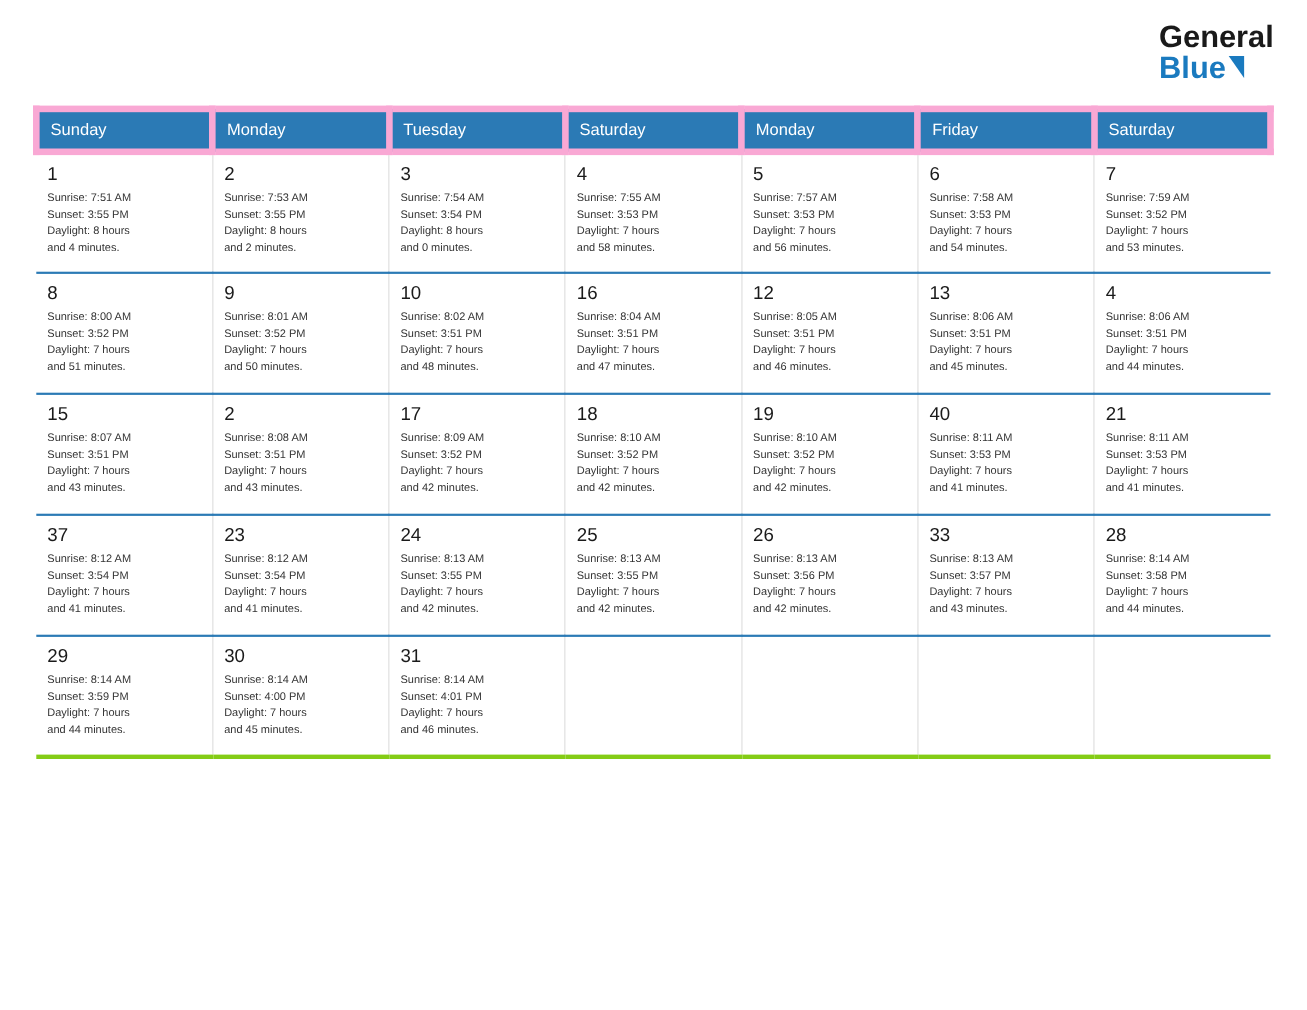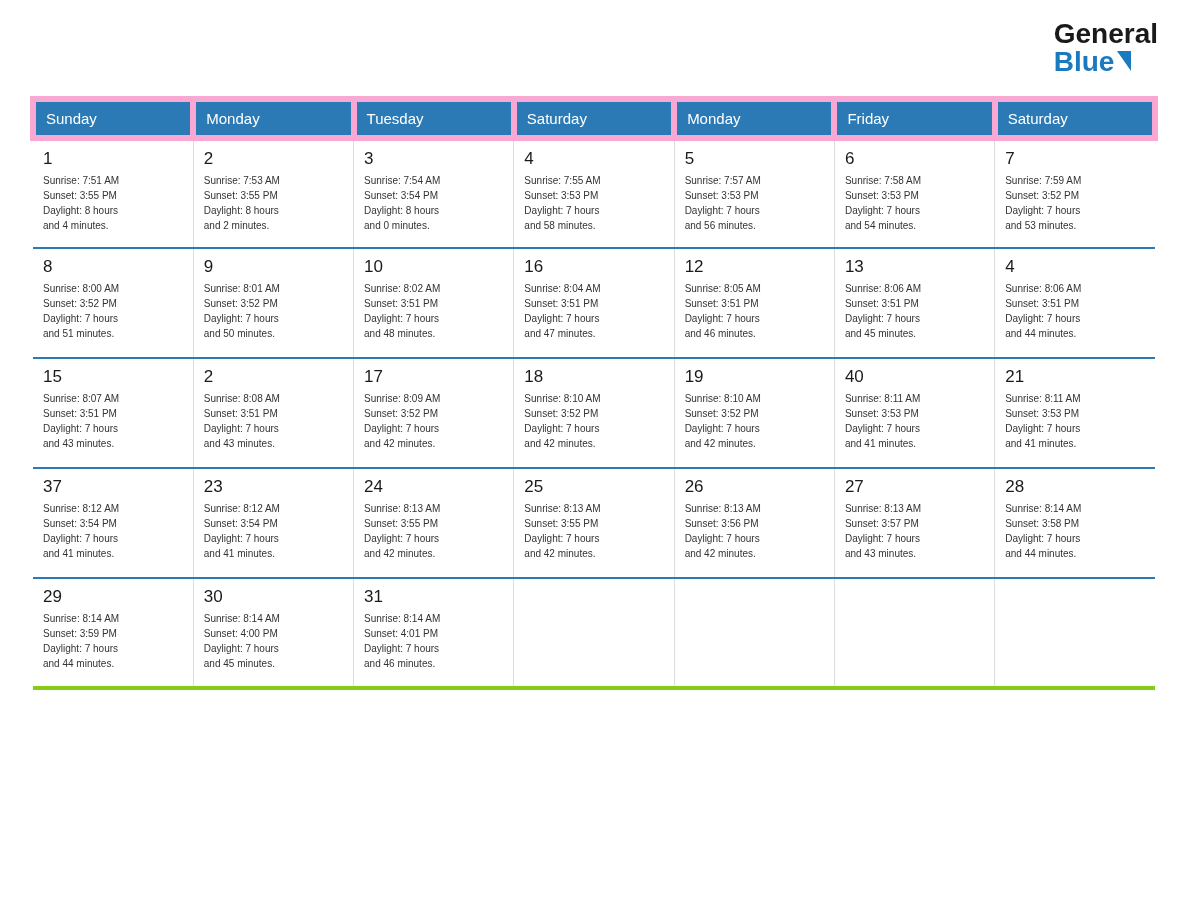--- a/index.html
+++ b/index.html
@@ -240,21 +240,21 @@
         </td>
         <td>
           <span class="day-number">25</span>
 <div class="day-info">Sunrise: 8:13 AM<br>Sunset: 3:55 PM<br>Daylight: 7 hours<br>and 42 minutes.</div>
         </td>
         <td>
           <span class="day-number">26</span>
 <div class="day-info">Sunrise: 8:13 AM<br>Sunset: 3:56 PM<br>Daylight: 7 hours<br>and 42 minutes.</div>
         </td>
         <td>
-          <span class="day-number">27</span>
+          <span class="day-number">33</span>
 <div class="day-info">Sunrise: 8:13 AM<br>Sunset: 3:57 PM<br>Daylight: 7 hours<br>and 43 minutes.</div>
         </td>
         <td>
           <span class="day-number">28</span>
 <div class="day-info">Sunrise: 8:14 AM<br>Sunset: 3:58 PM<br>Daylight: 7 hours<br>and 44 minutes.</div>
         </td>
       </tr>
       <tr>
         <td>
           <span class="day-number">29</span>

